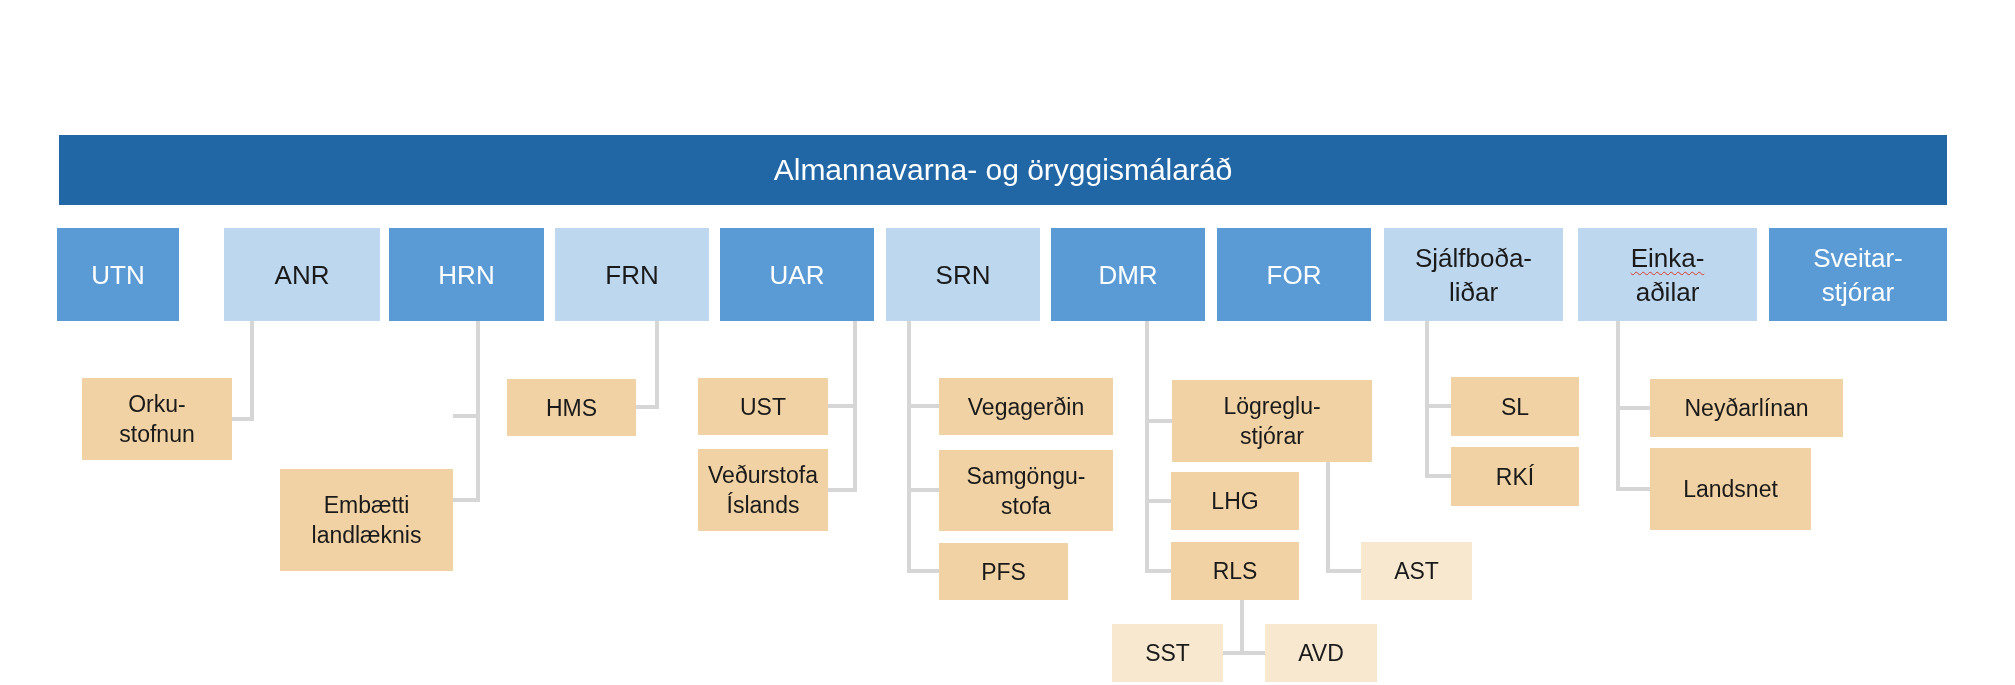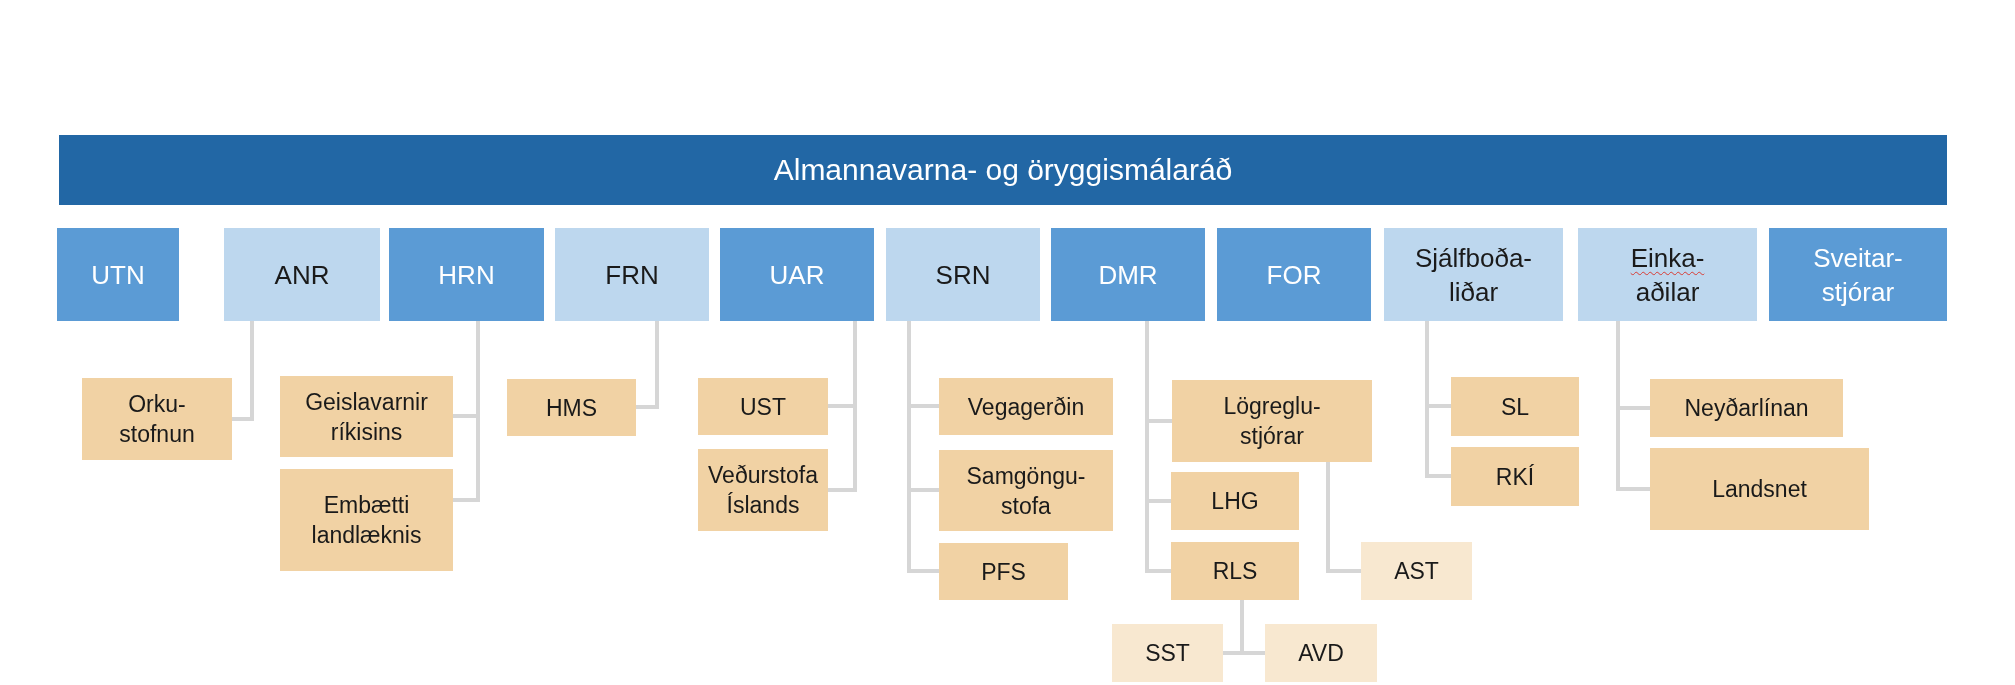--- a/index.html
+++ b/index.html
@@ -84,37 +84,35 @@
   <div class="conn" style="left:1221px;top:611px;width:44px;height:4px"></div>
   <div class="conn" style="left:1425px;top:281px;width:4px;height:155px"></div>
   <div class="conn" style="left:1425px;top:364px;width:27px;height:4px"></div>
   <div class="conn" style="left:1425px;top:434px;width:27px;height:4px"></div>
   <div class="conn" style="left:1616px;top:281px;width:4px;height:170px"></div>
   <div class="conn" style="left:1616px;top:366px;width:34px;height:4px"></div>
   <div class="conn" style="left:1616px;top:447px;width:34px;height:4px"></div>
 
   <div class="node agency" style="left:82px;top:338px;width:150px;height:82px">Orku-
 stofnun</div>
-  <div class="node agency" style="left:280px;top:336px;width:173px;height:81px">Geislavarnir
-ríkisins</div>
   <div class="node agency" style="left:280px;top:429px;width:173px;height:102px">Embætti
 landlæknis</div>
   <div class="node agency" style="left:507px;top:339px;width:129px;height:57px">HMS</div>
   <div class="node agency" style="left:698px;top:338px;width:130px;height:57px">UST</div>
   <div class="node agency" style="left:698px;top:409px;width:130px;height:82px">Veðurstofa
 Íslands</div>
   <div class="node agency" style="left:939px;top:338px;width:174px;height:57px">Vegagerðin</div>
   <div class="node agency" style="left:939px;top:410px;width:174px;height:81px">Samgöngu-
 stofa</div>
   <div class="node agency" style="left:939px;top:503px;width:129px;height:57px">PFS</div>
   <div class="node agency" style="left:1172px;top:340px;width:200px;height:82px">Lögreglu-
 stjórar</div>
   <div class="node agency" style="left:1171px;top:432px;width:128px;height:58px">LHG</div>
   <div class="node agency" style="left:1171px;top:502px;width:128px;height:58px">RLS</div>
   <div class="node agency cream" style="left:1361px;top:502px;width:111px;height:58px">AST</div>
   <div class="node agency cream" style="left:1112px;top:584px;width:111px;height:58px">SST</div>
   <div class="node agency cream" style="left:1265px;top:584px;width:112px;height:58px">AVD</div>
   <div class="node agency" style="left:1451px;top:337px;width:128px;height:59px">SL</div>
   <div class="node agency" style="left:1451px;top:407px;width:128px;height:59px">RKÍ</div>
   <div class="node agency" style="left:1650px;top:339px;width:193px;height:58px">Neyðarlínan</div>
-  <div class="node agency" style="left:1650px;top:408px;width:219px;height:82px">Landsnet</div>
+  <div class="node agency" style="left:1650px;top:408px;width:161px;height:82px">Landsnet</div>
 
 </div>
 
 </body></html>

